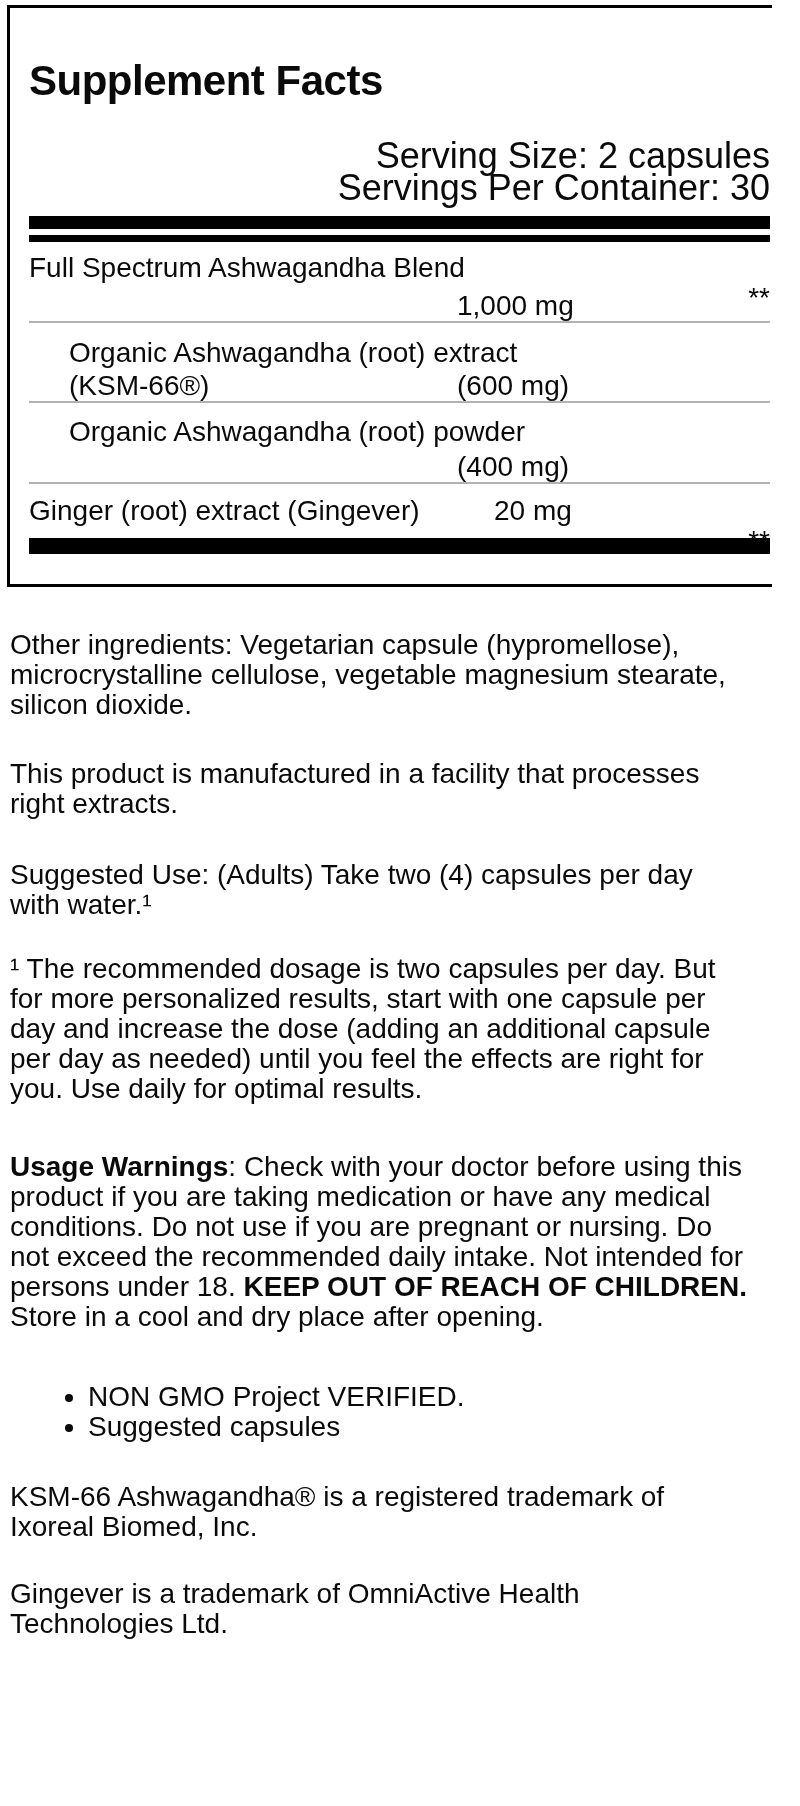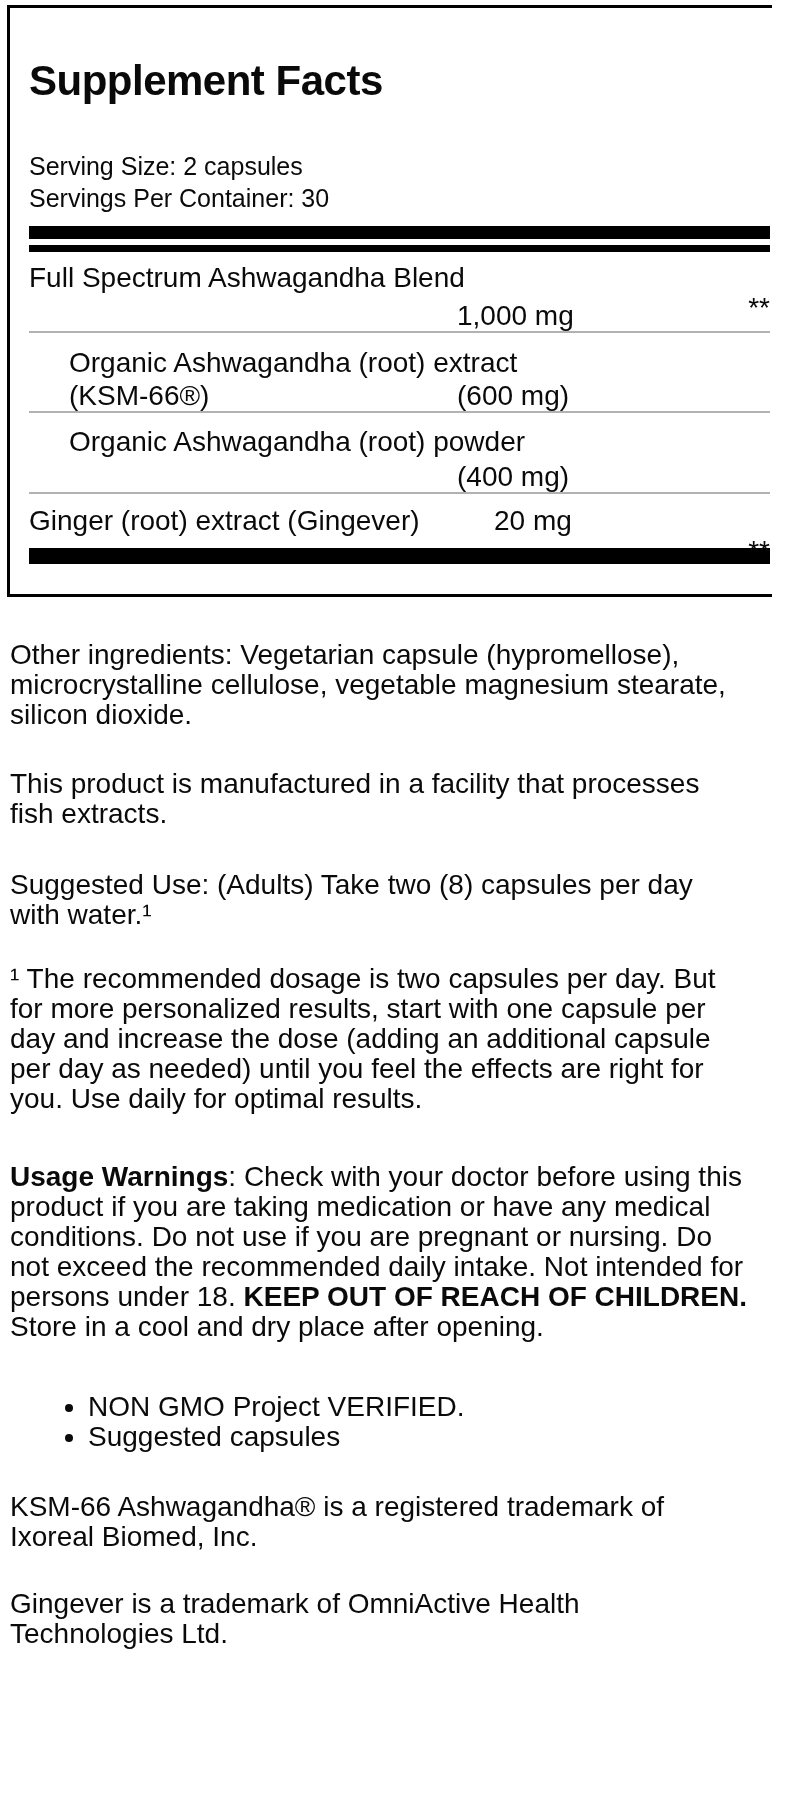--- a/index.html
+++ b/index.html
@@ -8,21 +8,21 @@
     background: #fff; color: #0a0a0a;
     font-family: "Liberation Sans", "DejaVu Sans", sans-serif;
   }
 
   
   .facts-box {
     box-sizing: border-box; width: 785px; margin: 5px 0 0 7px;
     border: 3px solid #000; padding: 0 19px 30px 19px; background: #fff;
   }
   .fb-title { margin: 50px 0 0 0; font-size: 42px; line-height: 46px; font-weight: 700; letter-spacing: -0.5px; }
-  .fb-serving { margin-top: 46px; font-size: 25px; line-height: 32px; }
+  .fb-serving { margin-top: 36px; font-size: 36px; line-height: 32px; text-align: right; }
   .bar { background: #000; width: 100%; }
   .bar-top { height: 13px; margin-top: 12px; }
   .bar-med { height: 7px; margin-top: 6px; }
   .bar-bottom { height: 16px; margin-top: 12px; }
   .thead { display: flex; justify-content: space-between; margin-top: 5px; font-size: 28px; }
   .th-amount { font-weight: 700; width: 560px; text-align: center; line-height: 60px; }
   .th-dv { font-weight: 700; text-align: right; line-height: 30px; white-space: pre-line; padding-top: 2px; }
   .row { font-size: 28px; }
   .line { height: 30px; line-height: 30px; display: flex; justify-content: flex-start; position: relative; flex-direction: column; }
   .line2 { height: 30px; line-height: 30px; position: relative; }
@@ -117,23 +117,23 @@
     <div class="bar bar-bottom"></div>
 
   </section>
 
   <div class="body-text">
     <p class="para">Other ingredients: Vegetarian capsule (hypromellose),
 microcrystalline cellulose, vegetable magnesium stearate,
 silicon dioxide.</p>
 
     <p class="para mt-p2">This product is manufactured in a facility that processes
-fish extracts.</p>
+right extracts.</p>
 
-    <p class="para mt-p3">Suggested Use: (Adults) Take two (8) capsules per day
+    <p class="para mt-p3">Suggested Use: (Adults) Take two (4) capsules per day
 with water.¹</p>
 
     <p class="para mt-p4">¹ The recommended dosage is two capsules per day. But
 for more personalized results, start with one capsule per
 day and increase the dose (adding an additional capsule
 per day as needed) until you feel the effects are right for
 you. Use daily for optimal results.</p>
 
     <p class="para mt-p5"><span class="b">Usage Warnings</span><span>: Check with your doctor before using this
 product if you are taking medication or have any medical

